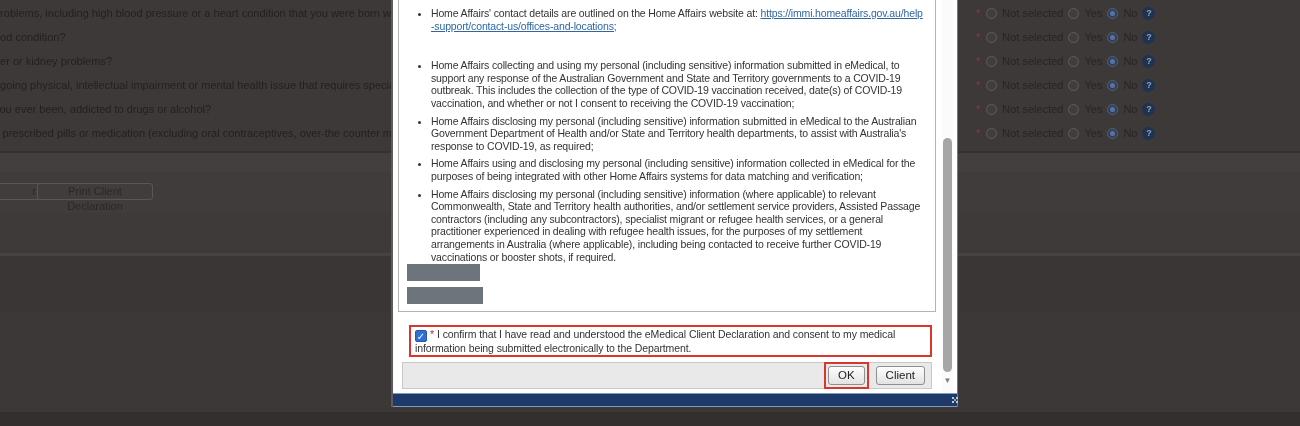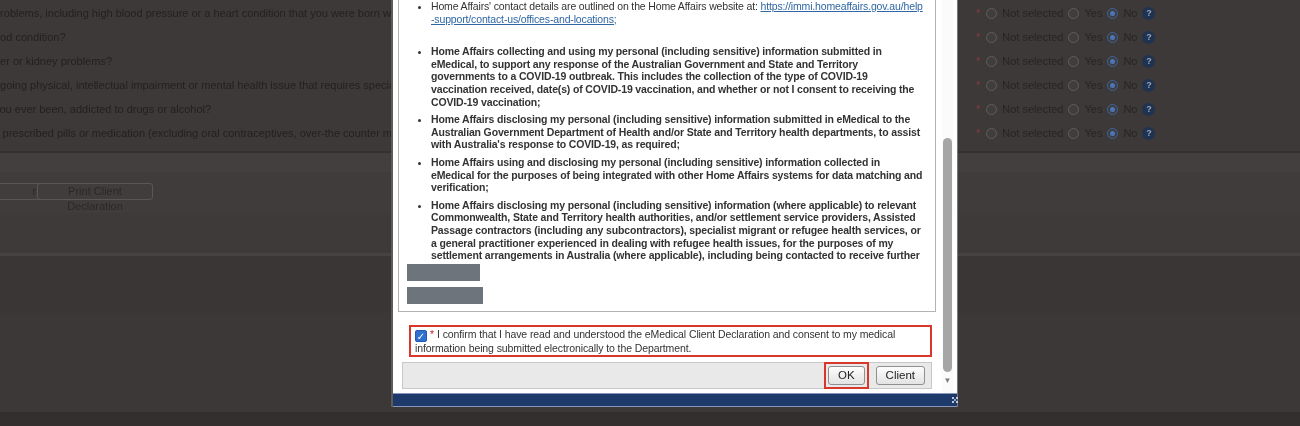--- a/index.html
+++ b/index.html
@@ -59,22 +59,22 @@
     color:#333;
   }
   .content-box{
     position:absolute;left:5px;top:-10px;width:538px;height:322px;
     border:1px solid #b3b3b3;background:#fff;overflow:hidden;box-sizing:border-box;
   }
   .content-text{
     position:absolute;left:2px;top:0;width:528px;height:272px;overflow:hidden;
     font-size:10.5px;line-height:12.6px;letter-spacing:-0.15px;color:#333;
   }
-  .content-text ul{margin:9px 0 0 0;padding:0 4px 0 30px;}
-  .content-text ul.consent{margin-top:20px;font-weight:bold;}
+  .content-text ul{margin:9px 0 0 0;padding:7px 4px 0 30px;}
+  .content-text ul.consent{margin-top:20px;}
   .content-text li{margin:0 0 5px 0;}
   .intro{margin:8px 0 2px 0;padding-right:4px;}
   .doc-link{color:#2f66a3;text-decoration:underline;word-break:break-all;}
   .redacted{position:absolute;left:8px;background:#6d747b;}
   .redacted-1{top:273px;width:73px;height:17px;}
   .redacted-2{top:296px;width:76px;height:17px;}
 
   .confirm-outline{
     position:absolute;left:16px;top:325px;width:523px;height:32px;
     border:2px solid #d9372c;box-sizing:border-box;background:#fff;

